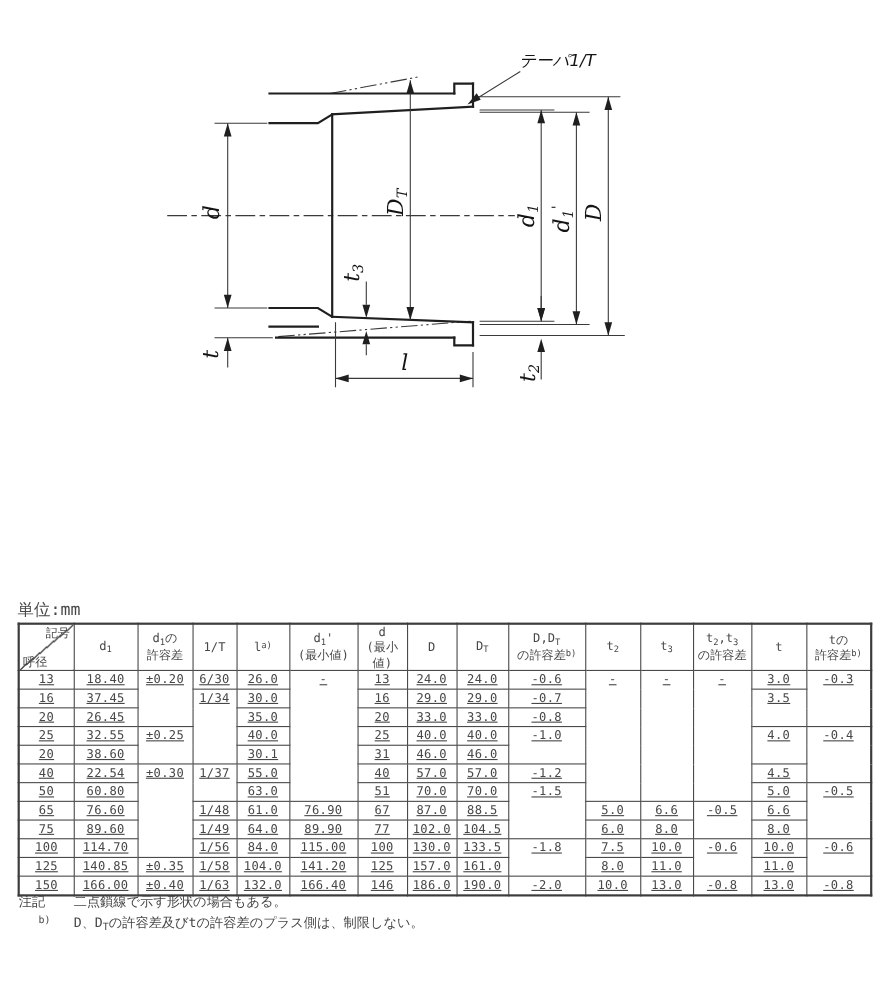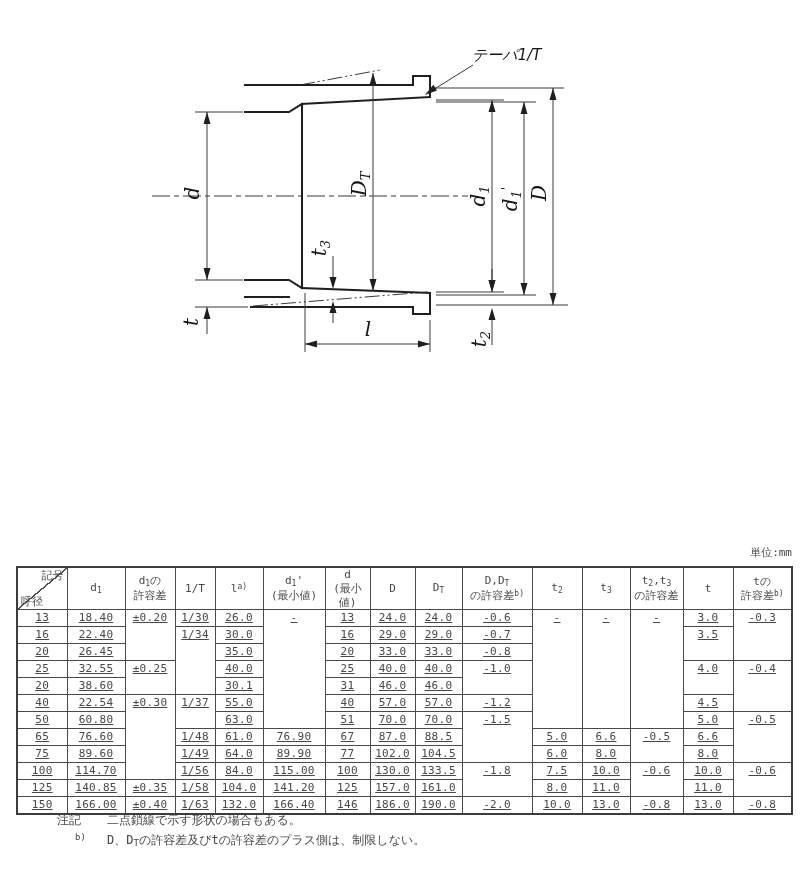--- a/index.html
+++ b/index.html
@@ -11,41 +11,41 @@
   .drawing{position:absolute;left:0;top:0;}
   .thick{stroke:#1f1f1f;stroke-width:2;fill:none;stroke-linecap:square;}
   .thin{stroke:#3a3a3a;stroke-width:1;fill:none;}
   .phantom{stroke:#3a3a3a;stroke-width:1;fill:none;stroke-dasharray:15 3 2 3 2 3;}
   .cline{stroke:#3a3a3a;stroke-width:1;fill:none;stroke-dasharray:18 4 5 4;}
   .arrow{fill:#1f1f1f;stroke:none;}
   .dim-lbl{font-family:"DejaVu Serif","Liberation Serif",serif;font-style:italic;font-size:20px;fill:#141414;}
   .dim-sub{font-size:13px;}
   .taper-lbl{font-family:"DejaVu Sans","Liberation Sans",sans-serif;font-style:italic;font-size:15px;fill:#141414;}
   
-  .unit{position:absolute;top:545px;left:16px;width:776px;text-align:right;font-size:11px;color:#474747;}
+  .unit{position:absolute;top:545px;left:16px;width:776px;text-align:left;font-size:15px;color:#474747;}
   
   table.spec{
     position:absolute;left:16px;top:566px;width:777px;
     border-collapse:collapse;table-layout:fixed;
     border:2px solid #3c3c3c;font-size:11px;color:#474747;
   }
   .spec th,.spec td{border:1px solid #4a4a4a;text-align:center;padding:0;font-weight:normal;}
   .spec thead tr{height:38px;}
   .spec th{vertical-align:middle;line-height:1.25;}
   .spec tbody tr{height:17px;text-decoration:underline;}
   .spec td{vertical-align:top;line-height:16px;letter-spacing:0.3px;}
   .spec sub{font-size:8px;vertical-align:-2px;}
   .spec sup{font-size:8px;vertical-align:3px;}
   th.diag{position:relative;
     background:linear-gradient(to bottom right,transparent calc(50% - 0.7px),#4a4a4a calc(50% - 0.7px),#4a4a4a calc(50% + 0.7px),transparent calc(50% + 0.7px));}
   .corner-top{position:absolute;top:1px;right:3px;}
   .corner-bottom{position:absolute;bottom:1px;left:3px;}
   
   .notes{position:absolute;left:17px;top:812px;font-size:12px;line-height:16.5px;color:#474747;}
-  .note-label{display:inline-block;width:50px;margin-left:40px;}
+  .note-label{display:inline-block;width:50px;}
   .note-label sup,.note-text sup{font-size:9px;vertical-align:4px;}
   .note-text sub{font-size:9px;vertical-align:-2px;}
   .indent-b{padding-left:18px;}
 </style>
 </head>
 <body>
 
 <div class="page">
 
   <svg class="drawing" width="800" height="460" viewBox="0 0 800 460">
@@ -180,36 +180,36 @@
           <div>tの</div>
           <div><span>許容差</span><sup>b)</sup></div>
         </th>
       </tr>
     </thead>
     <tbody>
         <tr>
           <td>13</td>
           <td>18.40</td>
           <td rowspan="3">±0.20</td>
-          <td>1/30</td>
+          <td>6/30</td>
           <td>26.0</td>
           <td rowspan="7">-</td>
           <td>13</td>
           <td>24.0</td>
           <td>24.0</td>
           <td>-0.6</td>
           <td rowspan="7">-</td>
           <td rowspan="7">-</td>
           <td rowspan="7">-</td>
           <td>3.0</td>
           <td rowspan="3">-0.3</td>
         </tr>
         <tr>
           <td>16</td>
-          <td>22.40</td>
+          <td>37.45</td>
           <td rowspan="4">1/34</td>
           <td>30.0</td>
           <td>16</td>
           <td>29.0</td>
           <td>29.0</td>
           <td>-0.7</td>
           <td rowspan="2">3.5</td>
         </tr>
         <tr>
           <td>20</td>

